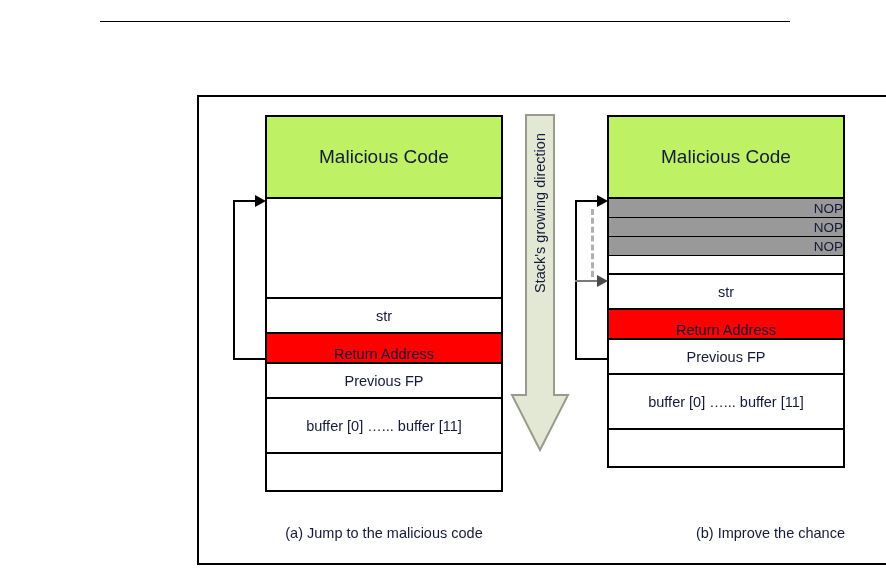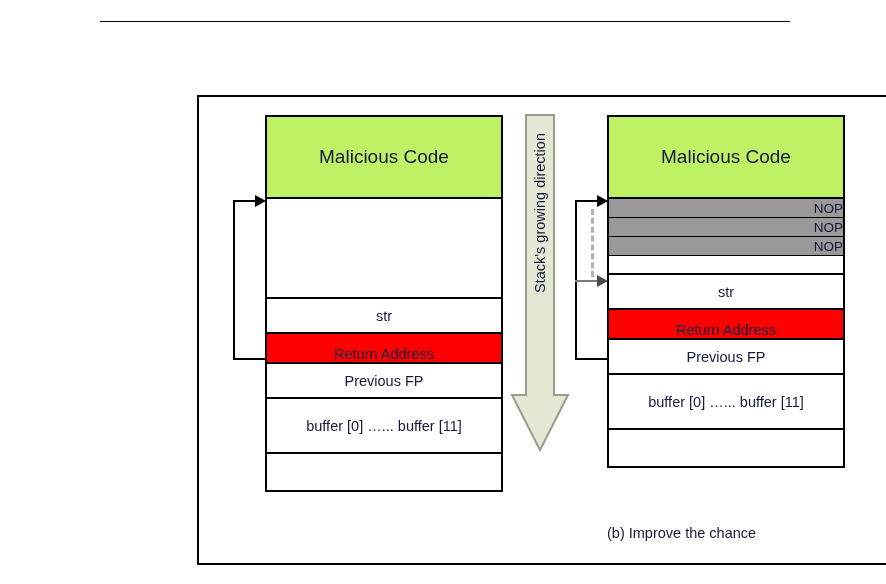--- a/index.html
+++ b/index.html
@@ -89,21 +89,21 @@
   #stack-b { left: 408px; top: 18px; width: 238px; }
 
   
   .caption {
     position: absolute;
     font-size: 14.5px;
     color: #15193a;
     white-space: nowrap;
   }
   #caption-a { left: 66px; top: 428px; width: 238px; text-align: center; }
-  #caption-b { left: 408px; top: 428px; width: 238px; text-align: left; }
+  #caption-b { left: 408px; top: 428px; width: 238px; text-align: right; }
 
   
   .connector {
     position: absolute;
   }
   .conn-line {
     position: absolute;
     background: #000000;
   }
   .arrowhead-right {
@@ -237,15 +237,16 @@
     <div class="conn-line" style="left:376px; top:103px; width:24px; height:2px;"></div>
     <div class="arrowhead-right" style="left:398px; top:98px;"></div>
 
     <div class="conn-line" style="left:376px; top:183px; width:24px; height:2px;"></div>
     <div class="conn-line gray-line" style="left:376px; top:183px; width:24px;"></div>
     <div class="arrowhead-right gray-head" style="left:398px; top:178px;"></div>
 
     <div class="dashed-vert" style="left:392px; top:112px; height:68px;"></div>
   </div>
 
+  <div id="caption-a" class="caption">(a) Jump to the malicious code</div>
   <div id="caption-b" class="caption">(b) Improve the chance</div>
 
 </div>
 
 </body></html>

